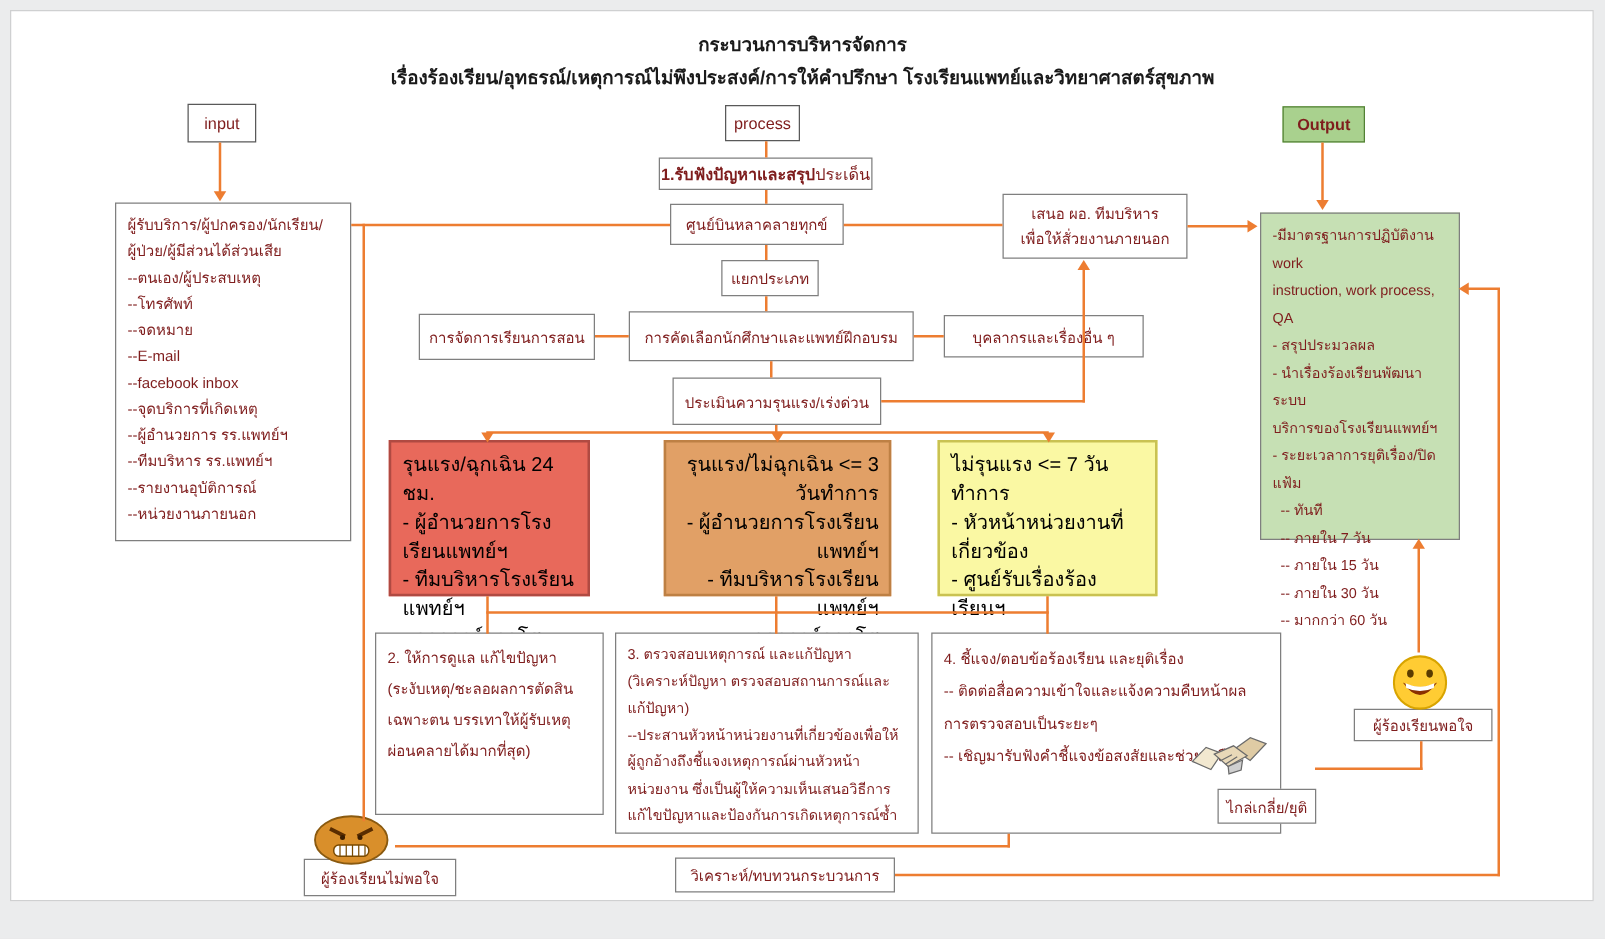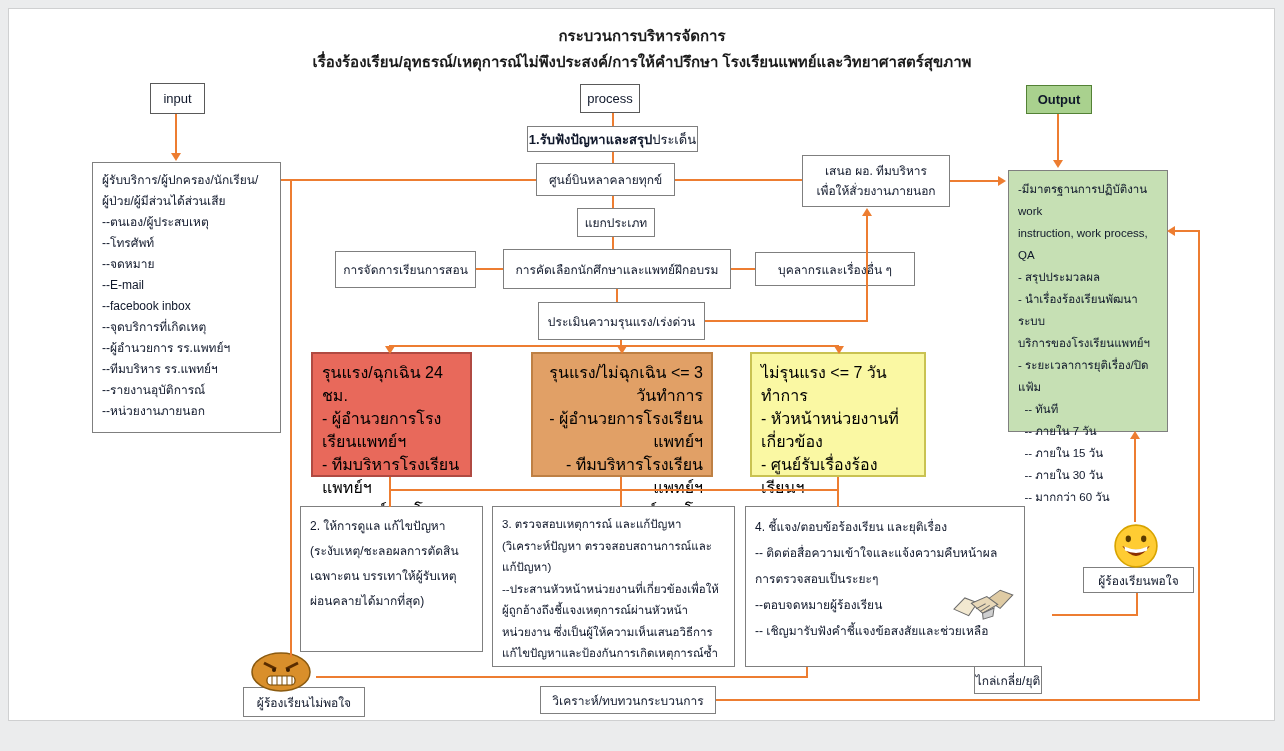--- a/index.html
+++ b/index.html
@@ -1,21 +1,21 @@
 <!DOCTYPE html>
 <html><head>
 <meta charset="utf-8">
 <style>
   html,body{margin:0;padding:0;}
   body{font-family:"Liberation Sans","DejaVu Sans",sans-serif;background:#dfe0e2;}
   .screen{position:relative;width:1284px;height:751px;background:#ebeced;overflow:hidden;}
   .page{position:absolute;left:8px;top:8px;width:1267px;height:713px;background:#ffffff;border:1px solid #cfd0d1;}
   .abs{position:absolute;box-sizing:border-box;}
   .ttl{font-weight:bold;font-size:15px;color:#1a1a1a;text-align:center;width:100%;}
-  .box{border:1px solid #7f7f7f;background:#fff;color:#0f172a;font-size:12px;}
+  .box{border:1px solid #7f7f7f;background:#fff;color:#7f1d1d;font-size:12px;}
   .cbox{display:flex;align-items:center;justify-content:center;text-align:center;}
   .lines{padding:7px 8px 4px 9px;line-height:21px;white-space:pre-wrap;}
   .hl{height:2px;background:#ED7D31;}
   .vl{width:2px;background:#ED7D31;}
   .arr{width:0;height:0;}
   .arr-down{border-left:5px solid transparent;border-right:5px solid transparent;border-top:8px solid #ED7D31;}
   .arr-up{border-left:5px solid transparent;border-right:5px solid transparent;border-bottom:8px solid #ED7D31;}
   .arr-right{border-top:5px solid transparent;border-bottom:5px solid transparent;border-left:8px solid #ED7D31;}
   .arr-left{border-top:5px solid transparent;border-bottom:5px solid transparent;border-right:8px solid #ED7D31;}
   .red{background:#E8695B;border:2px solid #B04A42;}
@@ -62,24 +62,24 @@
   </div>
 
   <div class="abs box greenbig lines" style="left:1008px;top:170px;width:160px;height:262px;line-height:22px;font-size:11.5px;"><div>-มีมาตรฐานการปฏิบัติงาน work</div><div>instruction, work process, QA</div><div>- สรุปประมวลผล</div><div>- นำเรื่องร้องเรียนพัฒนาระบบ</div><div>บริการของโรงเรียนแพทย์ฯ</div><div>- ระยะเวลาการยุติเรื่อง/ปิดแฟ้ม</div><div>  -- ทันที</div><div>  -- ภายใน 7 วัน</div><div>  -- ภายใน 15 วัน</div><div>  -- ภายใน 30 วัน</div><div>  -- มากกว่า 60 วัน</div></div>
 
   <div class="abs red lines" style="left:311px;top:352px;width:161px;height:125px;line-height:23px;"><div>รุนแรง/ฉุกเฉิน 24 ชม.</div><div>- ผู้อำนวยการโรงเรียนแพทย์ฯ</div><div>- ทีมบริหารโรงเรียนแพทย์ฯ</div><div>- อาจารย์อาวุโส</div><div>- หัวหน้างานที่เกี่ยวข้อง</div></div>
   <div class="abs orange lines" style="left:531px;top:352px;width:182px;height:125px;line-height:23px;"><div>รุนแรง/ไม่ฉุกเฉิน &lt;= 3 วันทำการ</div><div>- ผู้อำนวยการโรงเรียนแพทย์ฯ</div><div>- ทีมบริหารโรงเรียนแพทย์ฯ</div><div>- อาจารย์อาวุโส</div><div>- หัวหน้างานหน่วยที่เกี่ยวข้อง</div></div>
   <div class="abs yellow lines" style="left:750px;top:352px;width:176px;height:125px;line-height:23px;"><div>ไม่รุนแรง &lt;= 7 วันทำการ</div><div>- หัวหน้าหน่วยงานที่เกี่ยวข้อง</div><div>- ศูนย์รับเรื่องร้องเรียนฯ</div></div>
 
   <div class="abs box lines" style="left:300px;top:506px;width:183px;height:146px;line-height:25px;"><div>2. ให้การดูแล แก้ไขปัญหา</div><div>(ระงับเหตุ/ชะลอผลการตัดสิน</div><div>เฉพาะตน บรรเทาให้ผู้รับเหตุ</div><div>ผ่อนคลายได้มากที่สุด)</div></div>
   <div class="abs box lines" style="left:492px;top:506px;width:243px;height:161px;line-height:21.5px;font-size:11.5px;"><div>3. ตรวจสอบเหตุการณ์ และแก้ปัญหา</div><div>(วิเคราะห์ปัญหา ตรวจสอบสถานการณ์และ</div><div>แก้ปัญหา)</div><div>--ประสานหัวหน้าหน่วยงานที่เกี่ยวข้องเพื่อให้</div><div>ผู้ถูกอ้างถึงชี้แจงเหตุการณ์ผ่านหัวหน้า</div><div>หน่วยงาน ซึ่งเป็นผู้ให้ความเห็นเสนอวิธีการ</div><div>แก้ไขปัญหาและป้องกันการเกิดเหตุการณ์ซ้ำ</div></div>
-  <div class="abs box lines" style="left:745px;top:506px;width:280px;height:161px;line-height:26px;"><div>4. ชี้แจง/ตอบข้อร้องเรียน และยุติเรื่อง</div><div>-- ติดต่อสื่อความเข้าใจและแจ้งความคืบหน้าผล</div><div>การตรวจสอบเป็นระยะๆ</div><div>--ตอบจดหมายผู้ร้องเรียน</div><div>-- เชิญมารับฟังคำชี้แจงข้อสงสัยและช่วยเหลือ</div></div>
+  <div class="abs box lines" style="left:745px;top:506px;width:280px;height:161px;line-height:26px;"><div>4. ชี้แจง/ตอบข้อร้องเรียน และยุติเรื่อง</div><div>-- ติดต่อสื่อความเข้าใจและแจ้งความคืบหน้าผล</div><div>การตรวจสอบเป็นระยะๆ</div><div>-- เชิญมารับฟังคำชี้แจงข้อสงสัยและช่วยเหลือ</div></div>
 
   <div class="abs box cbox" style="left:1083px;top:567px;width:111px;height:26px;">ผู้ร้องเรียนพอใจ</div>
-  <div class="abs box cbox" style="left:974px;top:666px;width:68px;height:28px;">ไกล่เกลี่ย/ยุติ</div>
+  <div class="abs box cbox" style="left:974px;top:631px;width:79px;height:28px;">ไกล่เกลี่ย/ยุติ</div>
   <div class="abs box cbox" style="left:243px;top:687px;width:122px;height:30px;">ผู้ร้องเรียนไม่พอใจ</div>
   <div class="abs box cbox" style="left:540px;top:686px;width:176px;height:28px;">วิเคราะห์/ทบทวนกระบวนการ</div>
 
   <div class="abs" style="left:1114px;top:524px;width:44px;height:44px;">
     <svg width="44" height="44" viewBox="0 0 40 40">
       <circle cx="20" cy="20" r="19" fill="#FFCC33" stroke="#D8A400" stroke-width="1.5"></circle>
       <ellipse cx="13" cy="13.5" rx="2.4" ry="3" fill="#5a3b00"></ellipse>
       <ellipse cx="27" cy="13.5" rx="2.4" ry="3" fill="#5a3b00"></ellipse>
       <path d="M7.5 20 Q20 38 32.5 20 Q20 26.5 7.5 20 Z" fill="#8a2f00"></path>
       <path d="M9.5 20.5 Q20 25.5 30.5 20.5 L30 24 Q20 28.5 10 24 Z" fill="#ffffff"></path>

